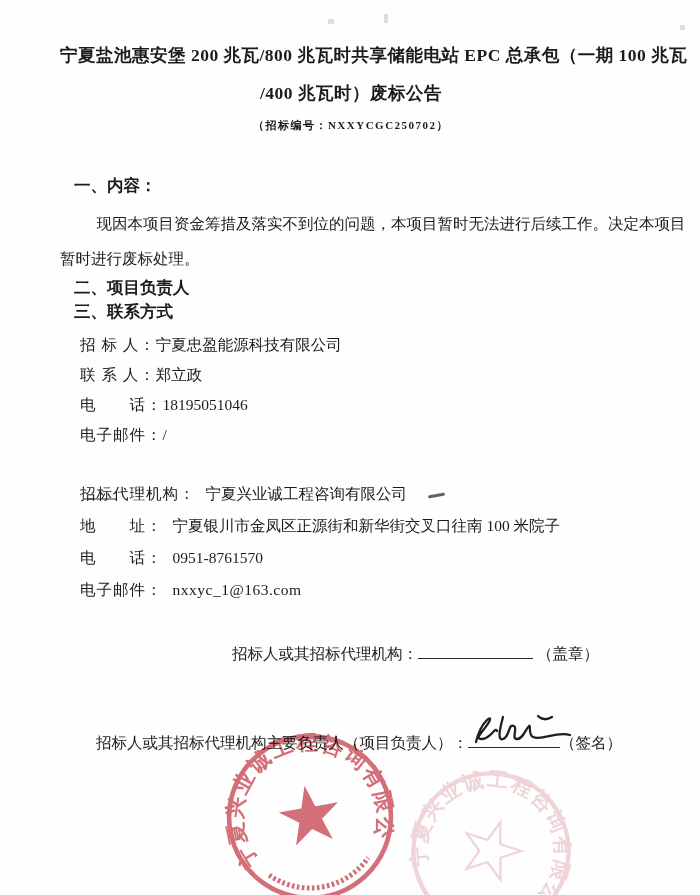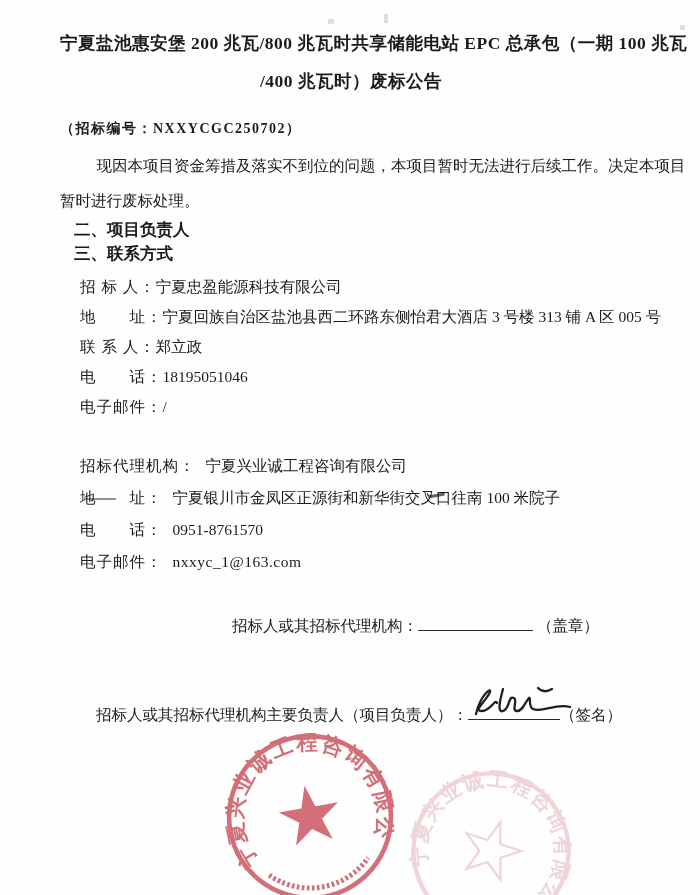--- a/index.html
+++ b/index.html
@@ -2,28 +2,28 @@
 <html lang="zh"><head>
 <meta charset="utf-8">
 <style>
   html,body{margin:0;padding:0;background:#ffffff;}
   .page{
     position:relative;width:700px;height:895px;overflow:hidden;
     background:#fefefe;color:#1b1b1b;
     font-family:"Liberation Serif","DejaVu Serif",serif;
     font-size:15.5px;
   }
-  .content{position:relative;z-index:1;padding:24px 58px 0 60px;}
+  .content{position:relative;z-index:1;padding:36px 58px 0 60px;}
   .title-line{
     text-align:center;font-weight:bold;font-size:17.5px;line-height:38px;
     letter-spacing:0.5px;white-space:nowrap;
   }
   .tender-no{
-    text-align:left;font-weight:bold;font-size:14px;line-height:22px;
-    margin-top:18px;letter-spacing:1.5px;
+    text-align:center;font-weight:bold;font-size:11px;line-height:22px;
+    margin-top:2px;letter-spacing:1.5px;
   }
   .heading{font-size:16.5px;font-weight:bold;line-height:24px;margin-left:14px;}
   .h1{margin-top:38px;}
   .h2{margin-top:0;}
   .h3{margin-top:0;}
   .para{margin-top:8px;}
   .para-line{line-height:35px;white-space:nowrap;}
   .indent{text-indent:2.35em;}
   .s2-body{line-height:30px;margin-top:1px;white-space:nowrap;}
   .contact-block{margin-left:20px;}
@@ -64,35 +64,33 @@
   <div class="artifact" style="left:680px;top:25px;width:5px;height:5px;"></div>
   <div class="artifact-dark" style="left:84px;top:498px;width:32px;height:1.5px;opacity:.55;"></div>
   <div class="artifact-dark" style="left:428px;top:494px;width:17px;height:3px;border-radius:2px;transform:rotate(-10deg);opacity:.8;"></div>
 
   <div class="content">
 
     <div class="title-line">宁夏盐池惠安堡 200 兆瓦/800 兆瓦时共享储能电站 EPC 总承包（一期 100 兆瓦</div>
     <div class="title-line">/400 兆瓦时）废标公告</div>
     <div class="tender-no">（招标编号：NXXYCGC250702）</div>
 
+    <div class="heading h1">一、内容：</div>
     <div class="para">
       <div class="para-line indent">现因本项目资金筹措及落实不到位的问题，本项目暂时无法进行后续工作。决定本项目</div>
       <div class="para-line">暂时进行废标处理。</div>
     </div>
 
     <div class="heading h2">二、项目负责人</div>
 
     <div class="heading h3">三、联系方式</div>
 
     <div class="contact-block tenderer-block">
       <div class="contact-row">
         <span class="field-label">招 标 人：</span><span class="field-value">宁夏忠盈能源科技有限公司</span>
-      </div>
-      <div class="contact-row">
-        <span class="field-label">地　　址：</span><span class="field-value">宁夏回族自治区盐池县西二环路东侧怡君大酒店 3 号楼 313 铺 A 区 005 号</span>
       </div>
       <div class="contact-row">
         <span class="field-label">联 系 人：</span><span class="field-value">郑立政</span>
       </div>
       <div class="contact-row">
         <span class="field-label">电　　话：</span><span class="field-value">18195051046</span>
       </div>
       <div class="contact-row">
         <span class="field-label">电子邮件：</span><span class="field-value">/</span>
       </div>

